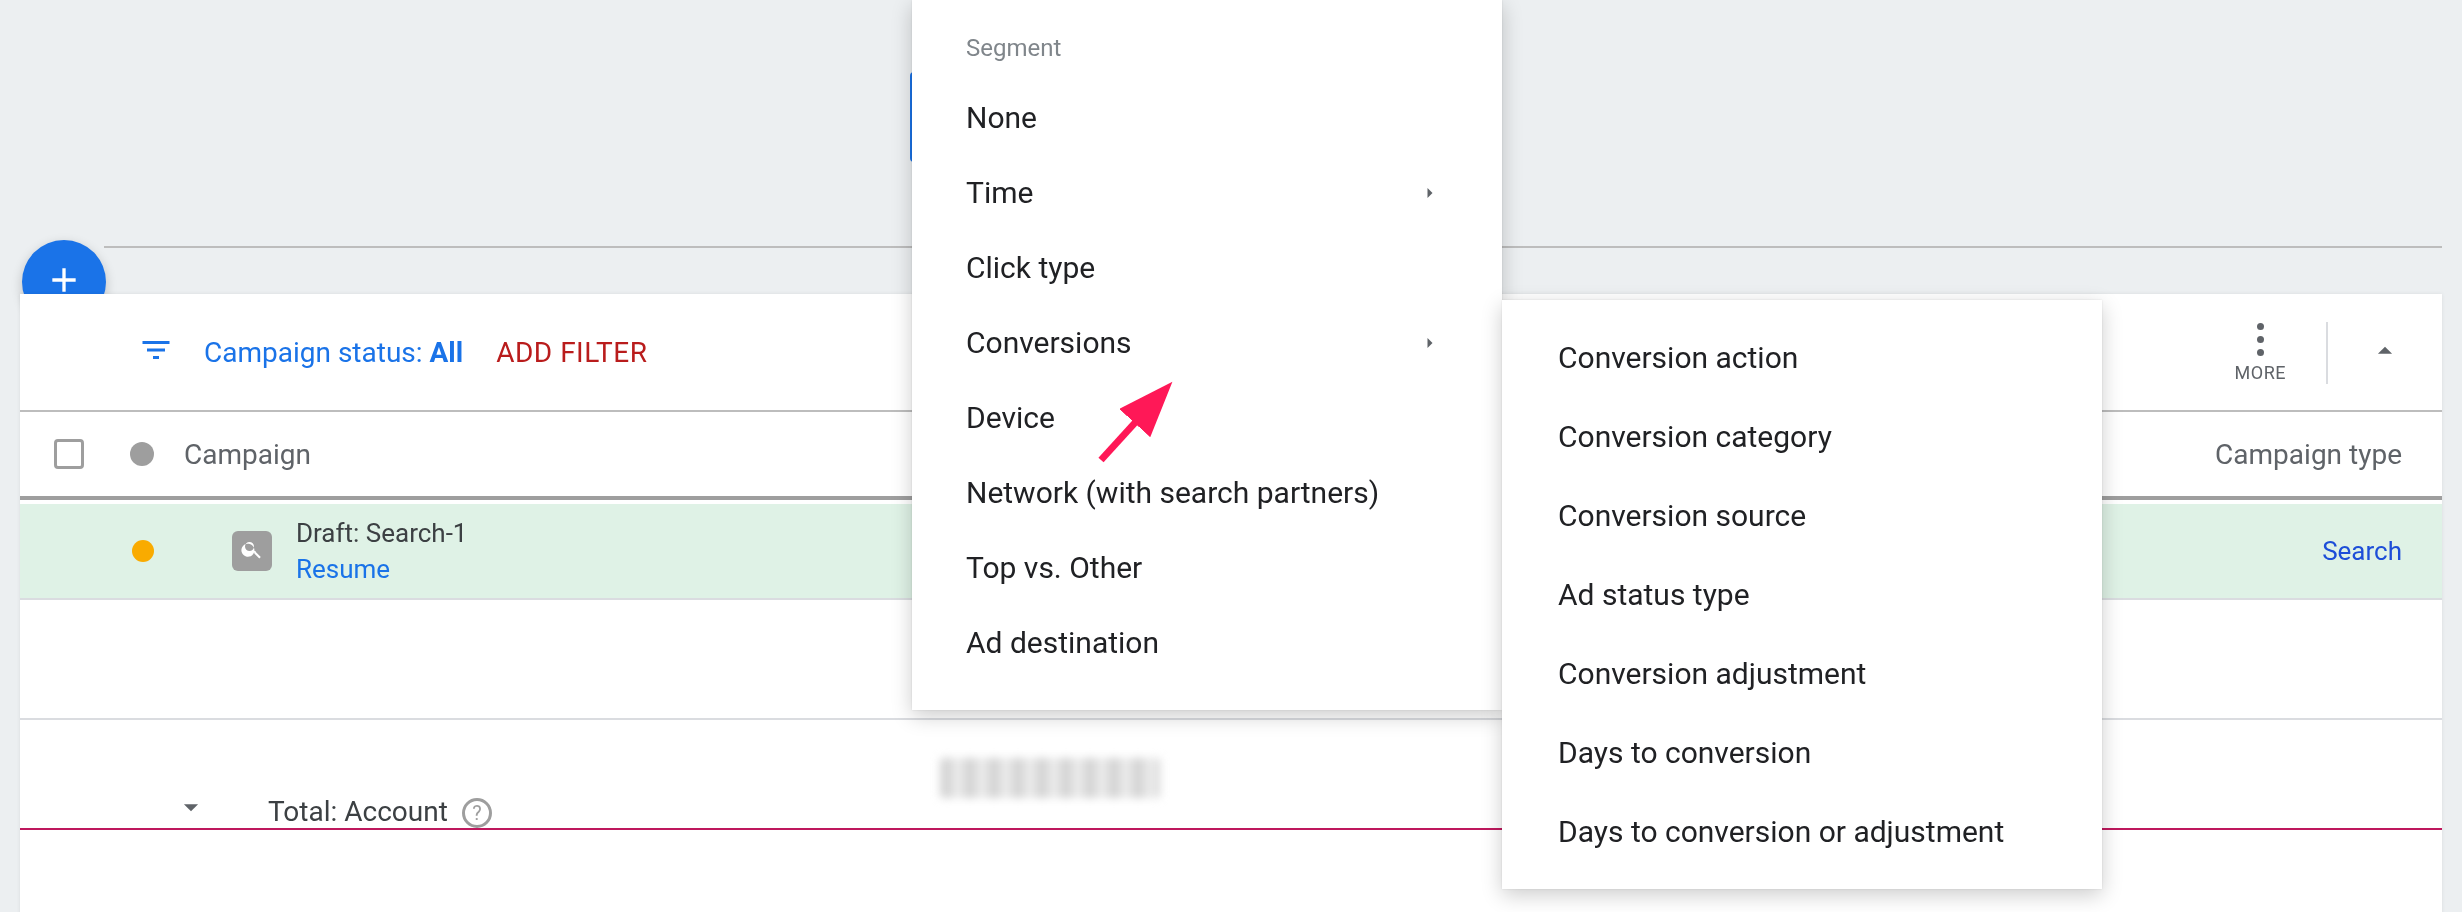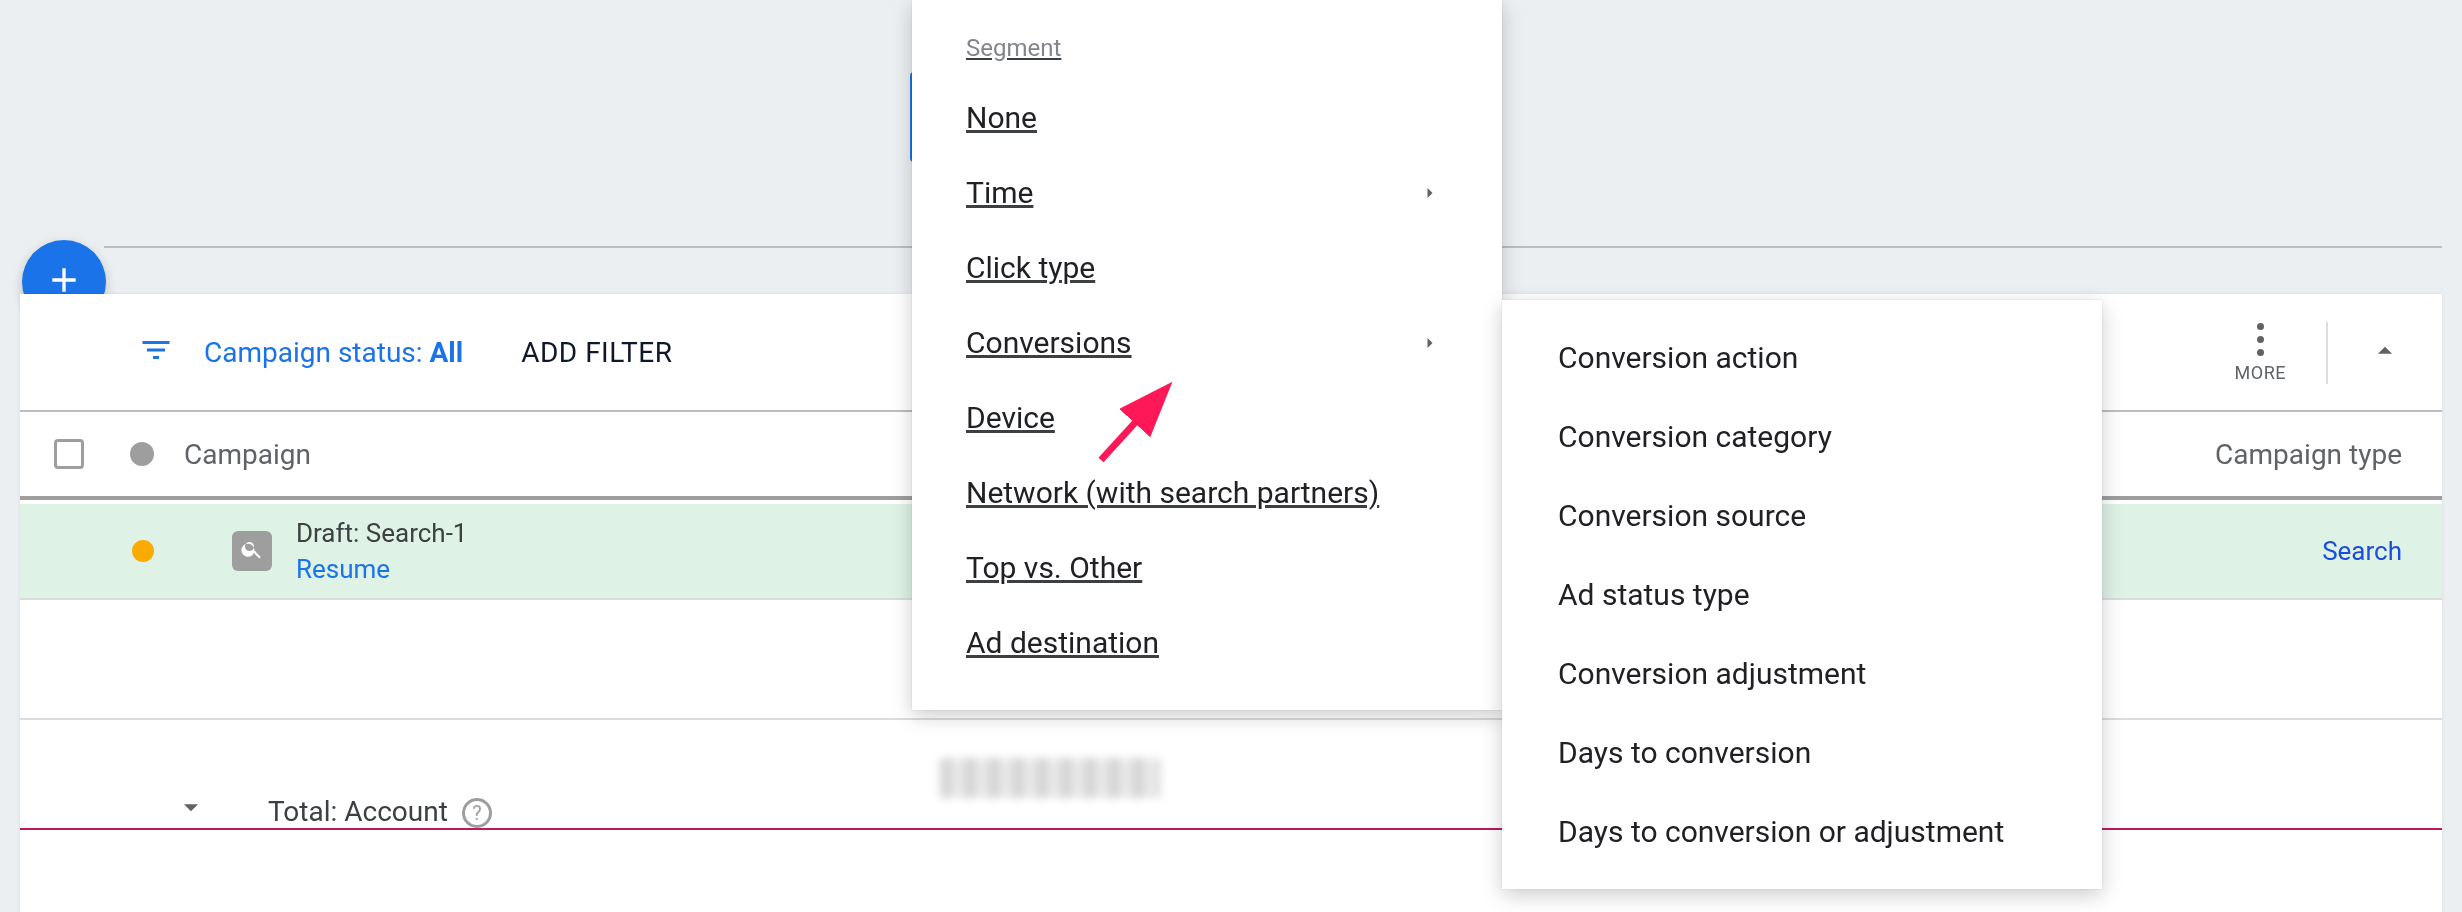--- a/index.html
+++ b/index.html
@@ -62,25 +62,25 @@
     gap: 30px;
     border-bottom: 2px solid #bdbdbd;
   }
   .filter-icon svg { width: 36px; height: 36px; fill: #1a73e8; }
   .status-chip {
     color: #1a73e8;
     font-size: 28px;
   }
   .status-chip .bold { font-weight: 700; }
   .add-filter {
-    color: #0f172a;
+    color: #b91c1c;
     font-size: 28px;
     letter-spacing: .5px;
     cursor: pointer;
-    margin-left: 28px;
+    margin-left: 3px;
   }
 
   .more-group {
     position: absolute;
     right: 40px;
     top: 0;
     height: 118px;
     display: flex;
     align-items: center;
     gap: 40px;
@@ -218,21 +218,20 @@
 
   
   .segment-card {
     position:absolute;
     left:912px; top:0;
     width:590px;
     background:#fff;
     box-shadow:0 6px 20px rgba(0,0,0,.2), 0 0 2px rgba(0,0,0,.1);
     padding: 34px 8px 30px 0;
     z-index: 40;
-    text-decoration: underline;
   }
   .segment-header {
     font-size:24px;
     color:#80868b;
     padding: 0 54px 18px 54px;
   }
   .segment-item {
     padding: 20px 54px;
     font-size:30px;
     color:#202124;

